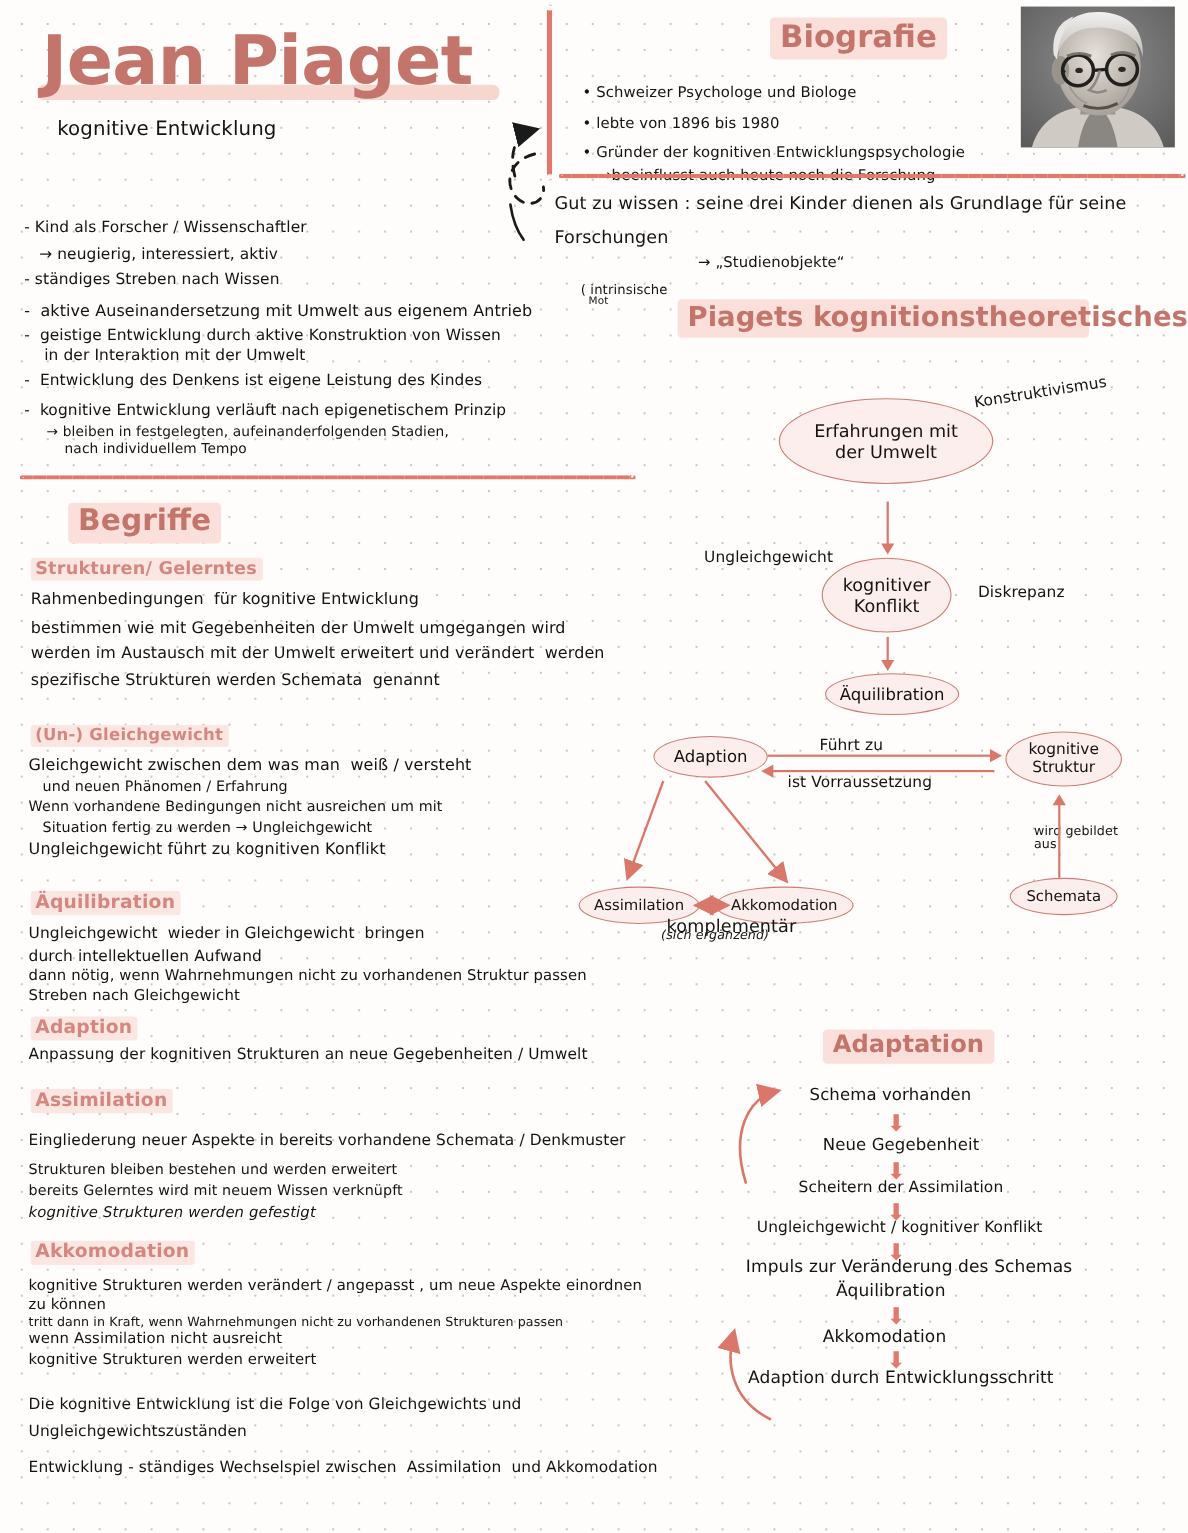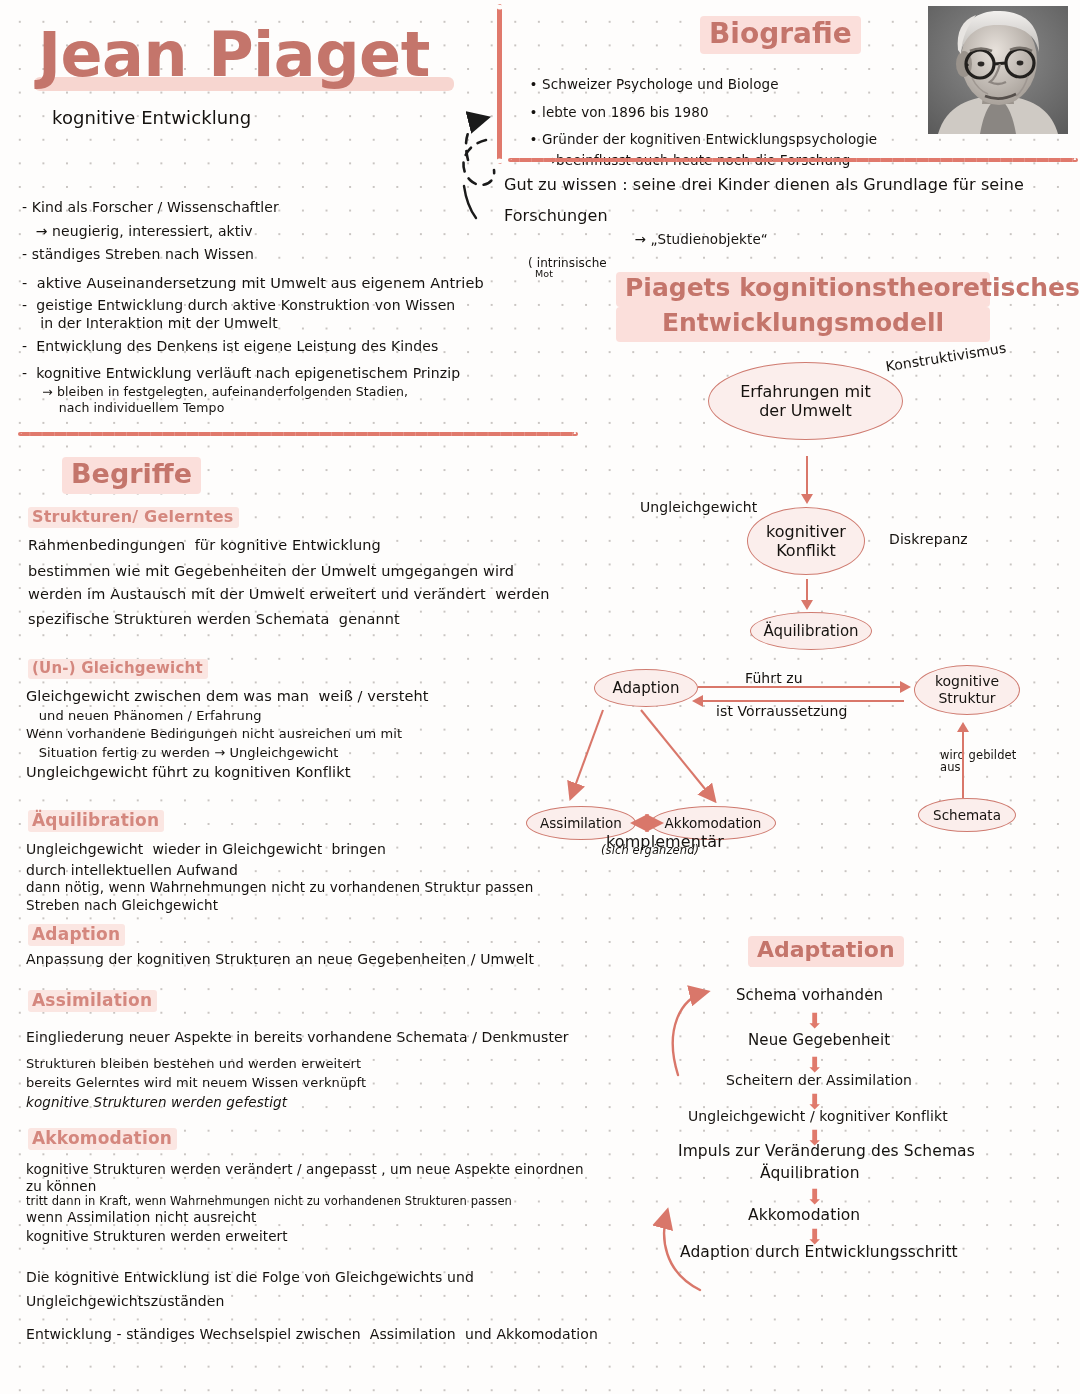--- a/index.html
+++ b/index.html
@@ -275,21 +275,20 @@
   <div class="hand" style="left:26px; top:1178px; font-size:13.5px;">zu können</div>
   <div class="hand" style="left:26px; top:1194px; font-size:11.5px;">tritt dann in Kraft, wenn Wahrnehmungen nicht zu vorhandenen Strukturen passen</div>
   <div class="hand" style="left:26px; top:1209px; font-size:13.5px;">wenn Assimilation nicht ausreicht</div>
   <div class="hand" style="left:26px; top:1228px; font-size:13.5px;">kognitive Strukturen werden erweitert</div>
 
   <div class="hand" style="left:26px; top:1268px; font-size:14px;">Die kognitive Entwicklung ist die Folge von Gleichgewichts und</div>
   <div class="hand" style="left:26px; top:1292px; font-size:14px;">Ungleichgewichtszuständen</div>
   <div class="hand" style="left:26px; top:1325px; font-size:14px;">Entwicklung - ständiges Wechselspiel zwischen  Assimilation  und Akkomodation</div>
 
   <div class="hl-heading center" style="left:616px; top:272px; font-size:25px; width:356px;">Piagets kognitionstheoretisches</div>
-  <div class="hl-heading center" style="left:616px; top:307px; font-size:25px; width:356px;">Entwicklungsmodell</div>
 
   <div class="hand" style="left:885px; top:348px; font-size:14px; transform:rotate(-9deg);">Konstruktivismus</div>
 
   <div class="ellipse" style="left:708px; top:362px; width:195px; height:78px; font-size:16px;">Erfahrungen mit
 der Umwelt</div>
 
   <div class="arrow-line" style="left:806px; top:456px; width:2px; height:42px;"></div>
   <div class="arrow-head ah-down" style="left:801px; top:494px;"></div>
 
   <div class="hand" style="left:640px; top:498px; font-size:14px;">Ungleichgewicht</div>

